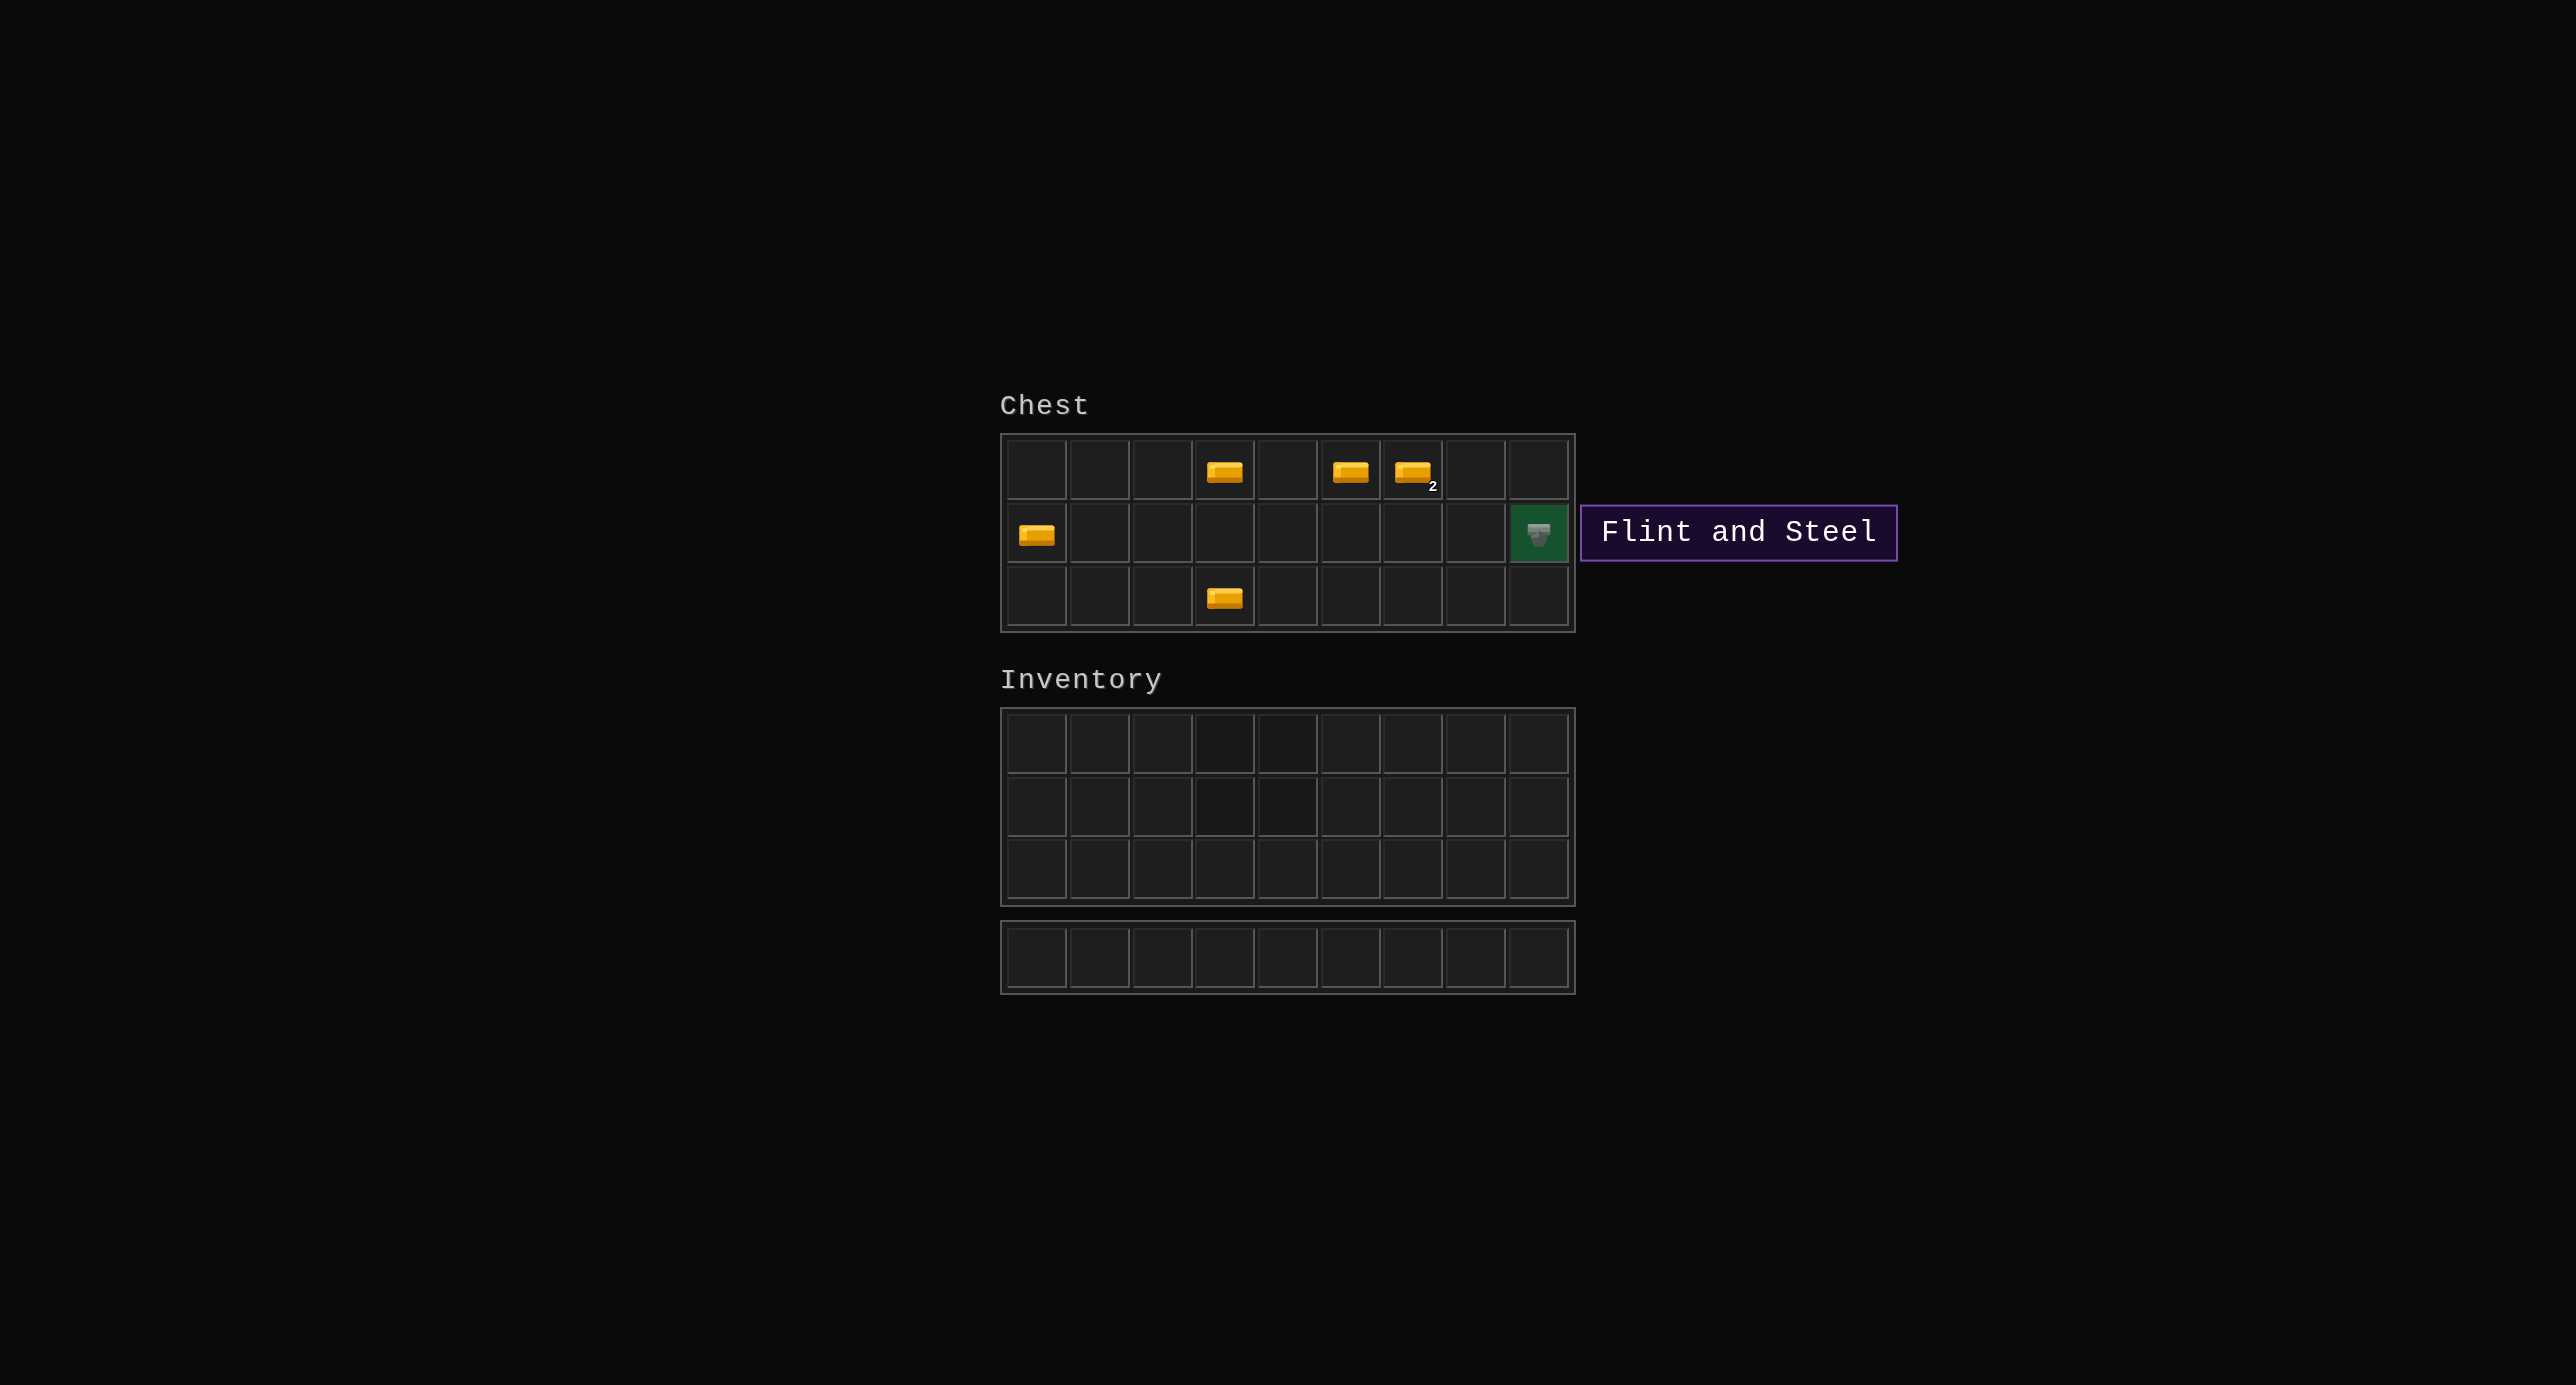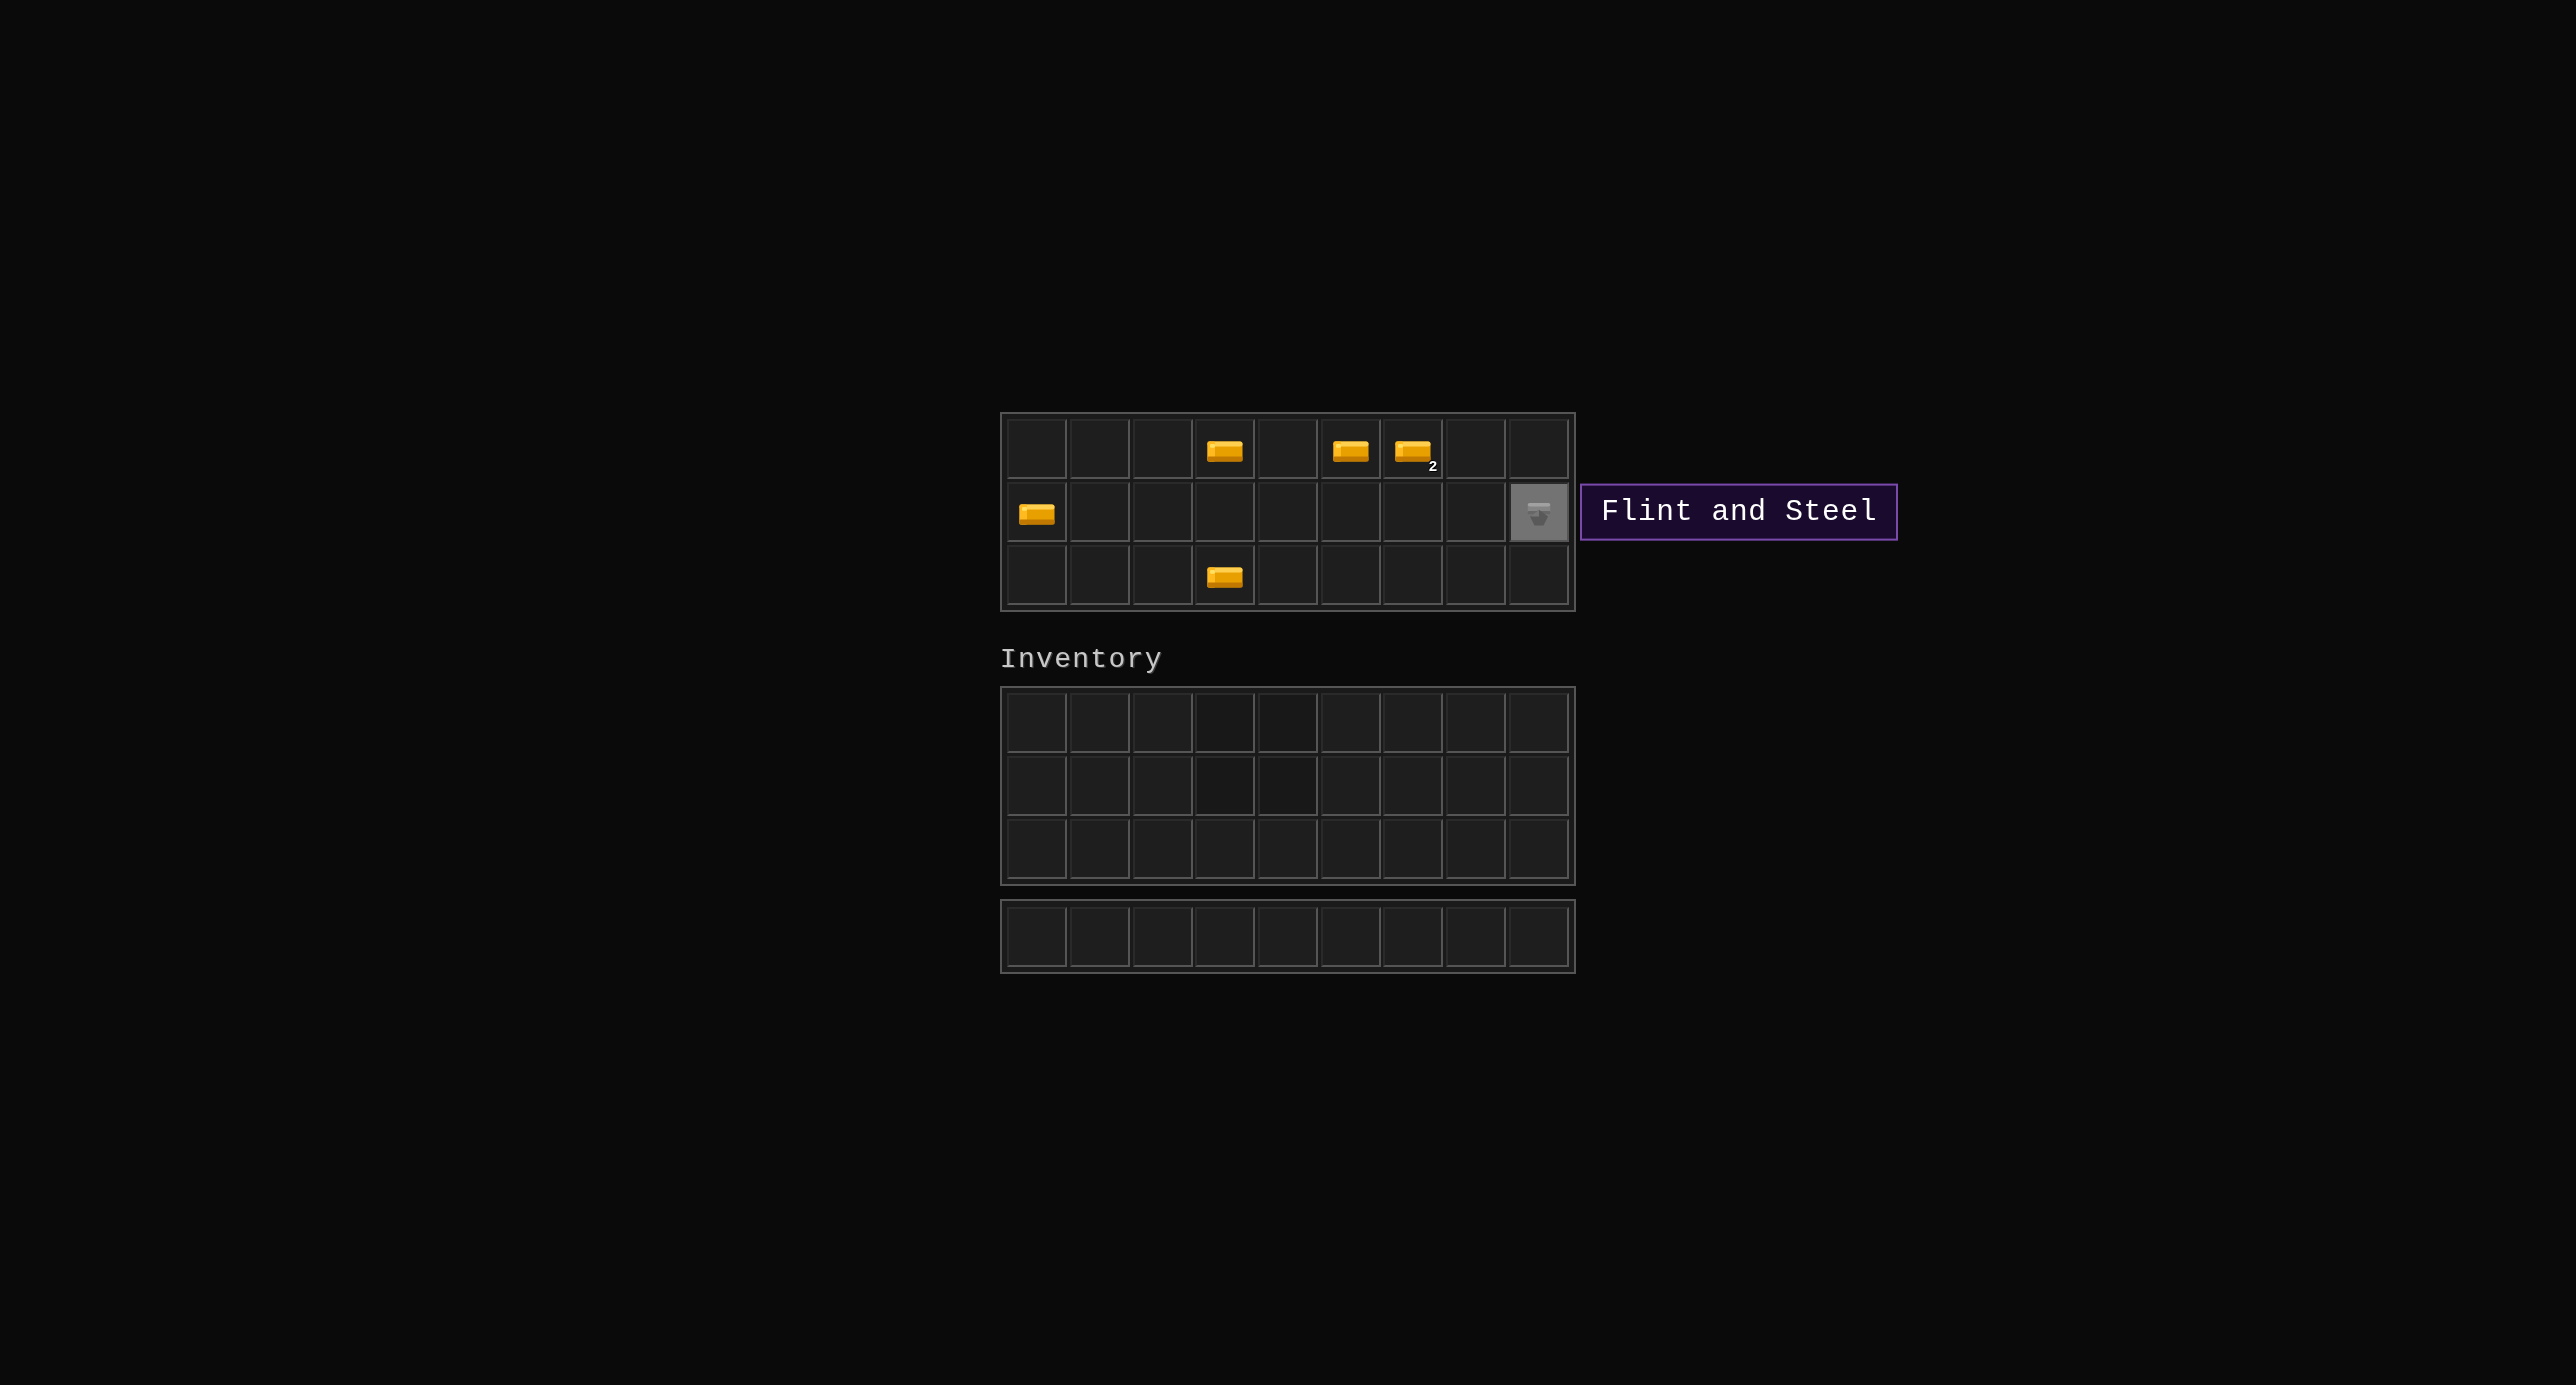--- a/index.html
+++ b/index.html
@@ -72,21 +72,21 @@
       border-right: 2px solid #555;
       border-bottom: 2px solid #555;
       display: flex;
       align-items: center;
       justify-content: center;
       position: relative;
       cursor: pointer;
     }
 
     .slot.highlighted {
-      background-color: #737373;
+      background-color: #14532d;
     }
 
     .slot-count {
       position: absolute;
       bottom: 2.7px;
       right: 4px;
       font-size: 14.8px;
       color: white;
       font-family: 'Courier New', monospace;
       font-weight: bold;
@@ -147,20 +147,21 @@
       opacity: 0.85;
     }
 
   </style>
 </head>
 <body>
 
 <div class="ui-container">
 
   <div class="chest-section">
+    <div class="section-label">Chest</div>
     <div class="grid-container">
       <div class="chest-grid" id="chest-grid">
 
         <div class="slot"></div>
         <div class="slot"></div>
         <div class="slot"></div>
 
         <div class="slot">
           <svg class="item-gold" viewBox="0 0 32 32">
             <rect x="2" y="10" width="28" height="16" fill="#e8a000" rx="2"></rect>

